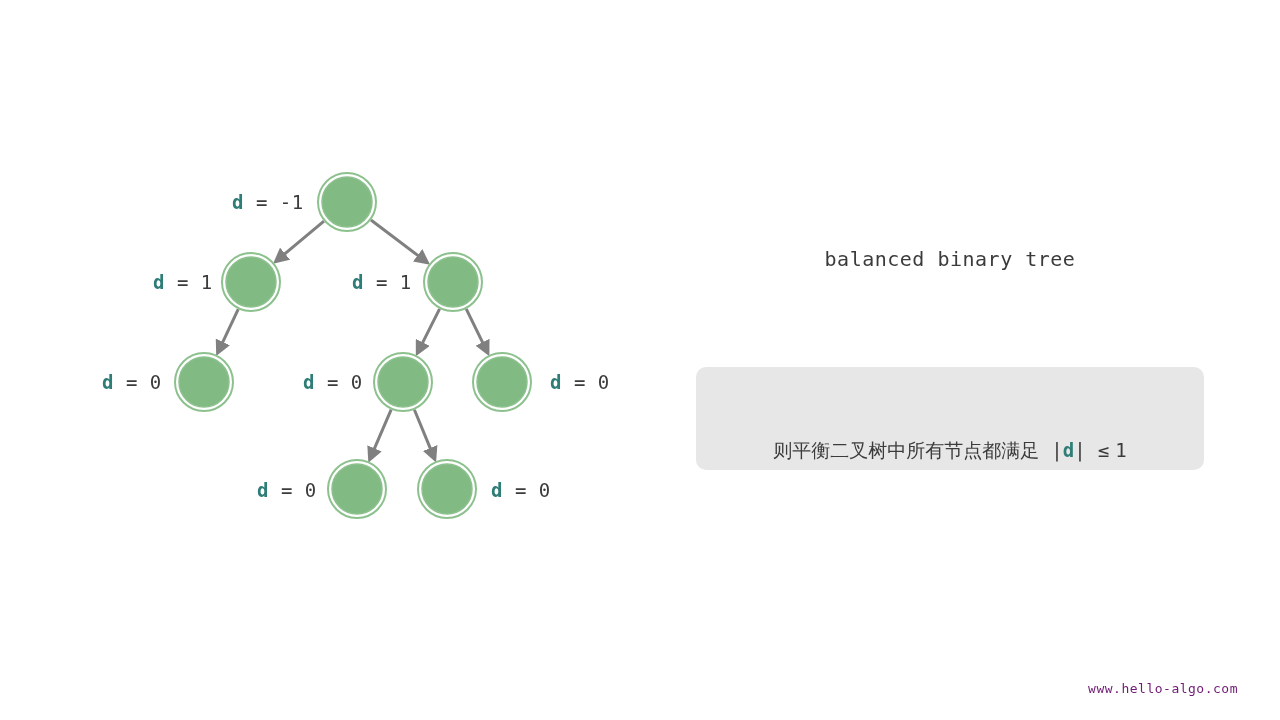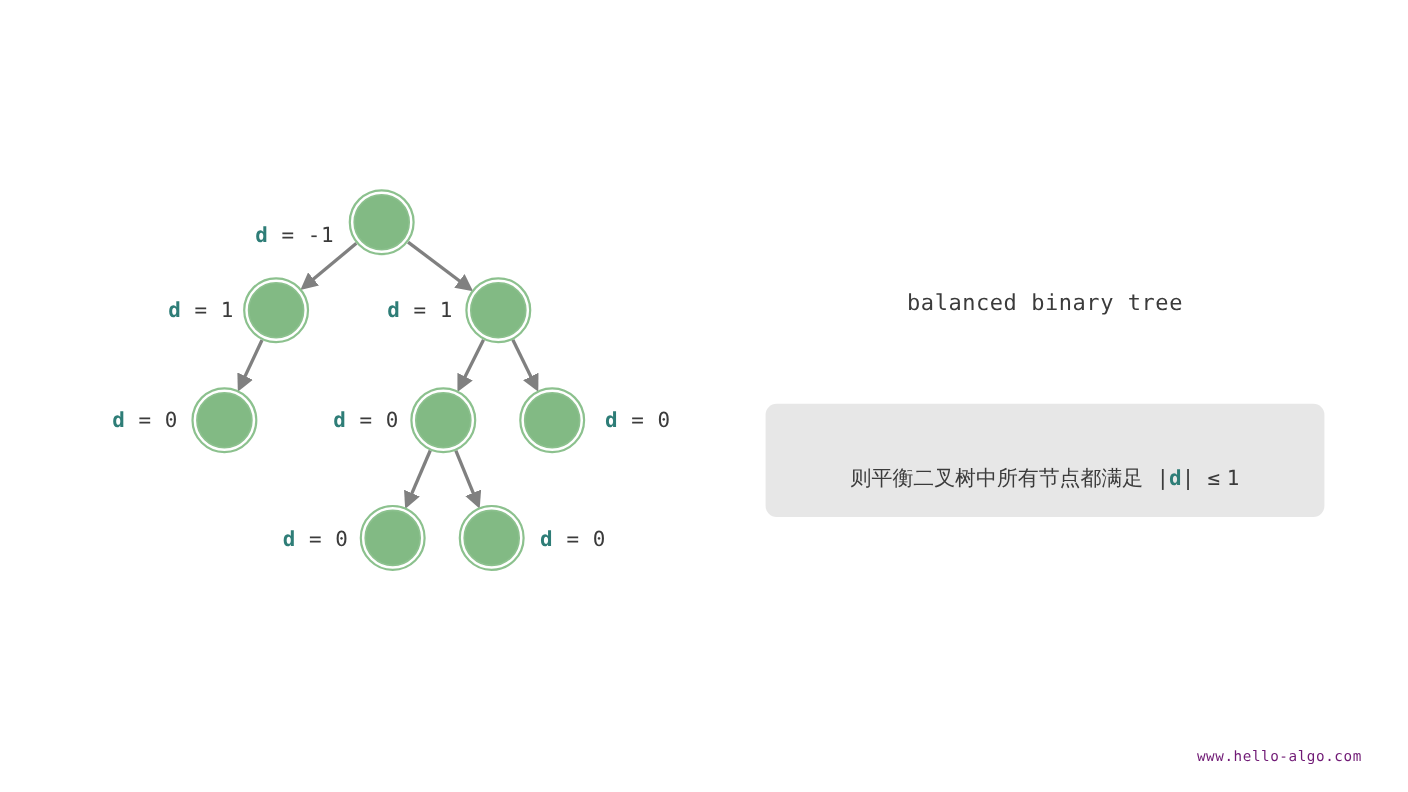--- a/index.html
+++ b/index.html
@@ -62,21 +62,21 @@
     font-weight: bold;
     font-family: "DejaVu Sans", sans-serif;
     letter-spacing: 1px;
     line-height: 1.2;
   }
   .panel-subtitle {
     text-align: center;
     color: #3b3b3b;
     font-size: 20px;
     font-family: "DejaVu Sans Mono", monospace;
-    margin-top: 38px;
+    margin-top: 22px;
     letter-spacing: 0.5px;
     line-height: 1.2;
   }
 
   .info-box {
     position: absolute;
     left: 696px;
     top: 367px;
     width: 508px;
     height: 103px;
@@ -89,21 +89,21 @@
     left: 0;
     width: 100%;
     text-align: center;
     color: #3b3b3b;
     font-size: 19px;
     font-family: "DejaVu Sans", sans-serif;
     white-space: nowrap;
     line-height: 1;
   }
   .info-line.l1 { top: 28px; }
-  .info-line.l2 { top: 59px; }
+  .info-line.l2 { top: 74px; }
   .info-line b { font-weight: bold; }
   .info-line .d {
     color: #2e7d77;
     font-weight: bold;
   }
   .info-line .mono {
     font-family: "DejaVu Sans Mono", monospace;
   }
 
   
@@ -168,21 +168,21 @@
           <circle cx="357" cy="489" r="25" fill="#82ba84" stroke="#8cc18e" stroke-width="1.5"></circle>
         </g>
         <g>
           <circle cx="447" cy="489" r="29" fill="none" stroke="#8cc18e" stroke-width="2"></circle>
           <circle cx="447" cy="489" r="25" fill="#82ba84" stroke="#8cc18e" stroke-width="1.5"></circle>
         </g>
       </g>
   </svg>
 
   <div id="label-layer">
-      <div class="node-label" style="left: 232px; top: 193px; margin-top: 12px;"><span class="d">d</span><span> = -1</span></div>
+      <div class="node-label" style="left: 232px; top: 193px;"><span class="d">d</span><span> = -1</span></div>
       <div class="node-label" style="left: 153px; top: 273px;"><span class="d">d</span><span> = 1</span></div>
       <div class="node-label" style="left: 352px; top: 273px;"><span class="d">d</span><span> = 1</span></div>
       <div class="node-label" style="left: 102px; top: 373px;"><span class="d">d</span><span> = 0</span></div>
       <div class="node-label" style="left: 303px; top: 373px;"><span class="d">d</span><span> = 0</span></div>
       <div class="node-label" style="left: 550px; top: 373px;"><span class="d">d</span><span> = 0</span></div>
       <div class="node-label" style="left: 257px; top: 481px;"><span class="d">d</span><span> = 0</span></div>
       <div class="node-label" style="left: 491px; top: 481px;"><span class="d">d</span><span> = 0</span></div>
     </div>
 
   <div class="panel">

